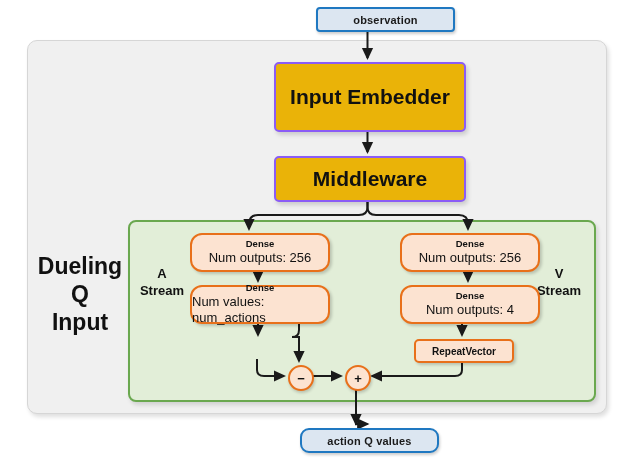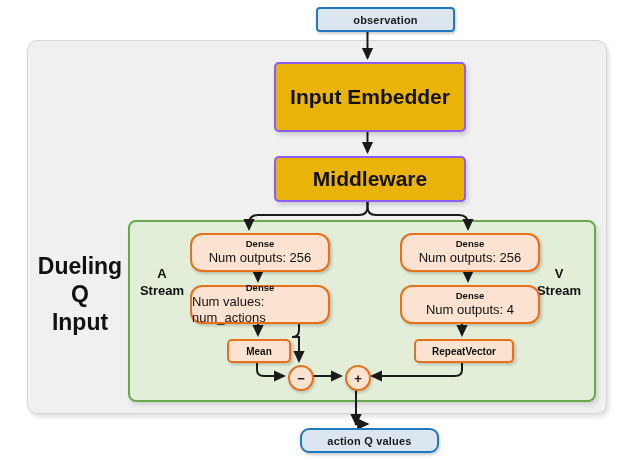--- a/index.html
+++ b/index.html
@@ -151,21 +151,20 @@
   <div class="dense-box" id="a-dense-1">
     <div class="dense-title">Dense</div>
     <div class="dense-sub">Num outputs: 256</div>
   </div>
 
   <div class="dense-box" id="a-dense-2">
     <div class="dense-title">Dense</div>
     <div class="dense-sub">Num values: num_actions</div>
   </div>
 
-  <div class="small-box" id="mean-box">Mean</div>
 
   <div class="dense-box" id="v-dense-1">
     <div class="dense-title">Dense</div>
     <div class="dense-sub">Num outputs: 256</div>
   </div>
 
   <div class="dense-box" id="v-dense-2">
     <div class="dense-title">Dense</div>
     <div class="dense-sub">Num outputs: 4</div>
   </div>

